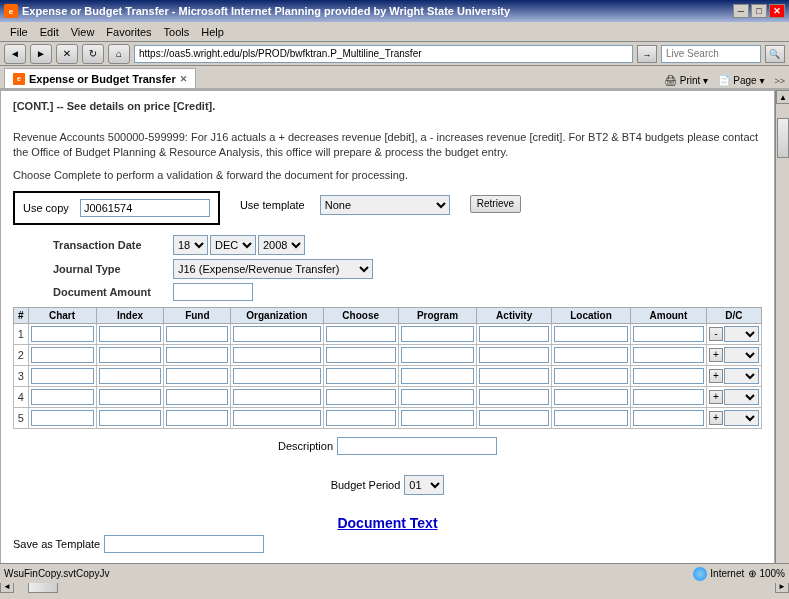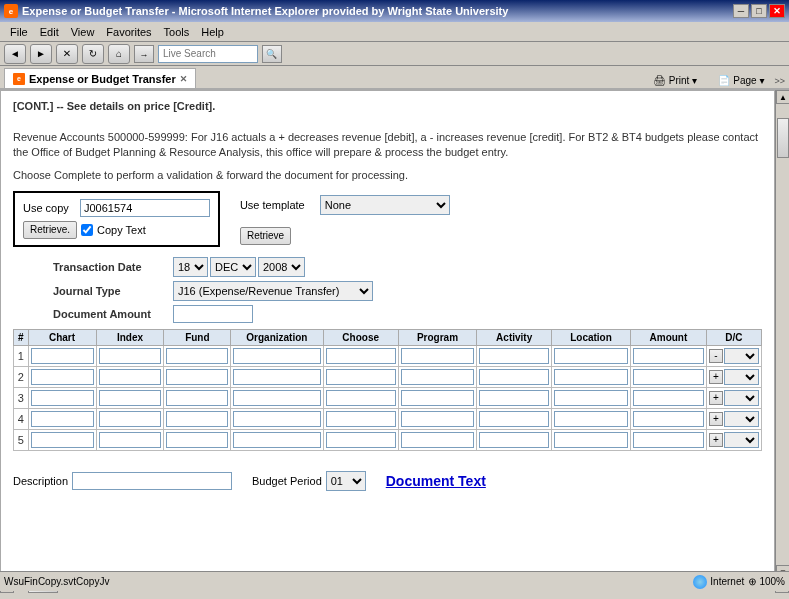--- a/index.html
+++ b/index.html
@@ -85,21 +85,21 @@
       cursor: pointer;
       height: 20px;
       display: flex;
       align-items: center;
       gap: 4px;
       margin-right: 2px;
     }
     .tab.active { background: white; font-weight: bold; }
     .tab-close { font-size: 9px; color: #666; cursor: pointer; }
     .tab-icon { width: 12px; height: 12px; background: #ff6600; border-radius: 1px; display: flex; align-items: center; justify-content: center; font-size: 7px; color: white; }
-    .print-btn { cursor: pointer; display: flex; align-items: center; gap: 2px; margin-left: 11px; }
+    .print-btn { cursor: pointer; display: flex; align-items: center; gap: 2px; }
 
     
     .main-content {
       background: white;
       margin: 0;
       height: calc(599px - 22px - 20px - 24px - 24px - 20px);
       overflow-y: auto;
       padding: 8px 12px;
       border: 1px solid #aaa;
       position: relative;
@@ -109,21 +109,21 @@
     .status-bar {
       background: #d4d0c8;
       height: 20px;
       display: flex;
       align-items: center;
       padding: 0 4px;
       border-top: 1px solid #888;
       font-size: 10px;
       gap: 8px;
       position: absolute;
-      bottom: 8px;
+      bottom: 16px;
       left: 0;
       right: 0;
     }
     .status-left { flex: 1; }
     .status-right { display: flex; align-items: center; gap: 4px; }
     .status-internet { display: flex; align-items: center; gap: 3px; }
     .globe-icon { width: 14px; height: 14px; border-radius: 50%; background: radial-gradient(circle, #87ceeb, #1e90ff); display: inline-block; }
 
     .info-text {
       font-size: 11px;
@@ -152,21 +152,21 @@
     .use-copy-row { display: flex; align-items: center; gap: 4px; }
     .copy-input {
       width: 130px; height: 18px; border: 1px solid #7b9ebd; padding: 0 3px; font-size: 11px;
     }
     .retrieve-btn {
       height: 18px; padding: 0 6px; background: linear-gradient(to bottom, #f0f0f0, #ddd);
       border: 1px solid #888; cursor: pointer; font-size: 10px; border-radius: 2px;
     }
     .checkbox { width: 12px; height: 12px; cursor: pointer; }
 
-    .use-template-section { display: flex; flex-direction: column; gap: 12px; padding-top: 4px; }
+    .use-template-section { display: flex; flex-direction: row; gap: 20px; padding-top: 4px; }
     .use-template-row { display: flex; align-items: center; gap: 6px; }
     .template-select { width: 130px; height: 20px; font-size: 11px; border: 1px solid #7b9ebd; }
 
     
     .form-row {
       display: flex;
       align-items: center;
       margin-bottom: 4px;
       font-size: 11px;
     }
@@ -214,22 +214,23 @@
       width: 14px; height: 14px; background: linear-gradient(to bottom, #f0f0f0, #ddd);
       border: 1px solid #888; cursor: pointer; font-size: 10px; display: flex;
       align-items: center; justify-content: center; padding: 0;
     }
     .btn-cell { display: flex; align-items: center; gap: 1px; justify-content: center; }
 
     
     .bottom-row {
       display: flex;
       align-items: center;
-      margin-top: 20px;
+      margin-top: 8px;
       gap: 20px;
+      flex-direction: column;
     }
     .desc-input { width: 160px; height: 18px; border: 1px solid #7b9ebd; font-size: 11px; }
     .bp-select { width: 40px; height: 20px; font-size: 11px; border: 1px solid #7b9ebd; }
     .doc-text-link { color: #0000cc; text-decoration: underline; cursor: pointer; font-size: 14px; font-weight: bold; }
 
     .save-template-row { display: flex; align-items: center; margin-top: 4px; gap: 4px; font-size: 11px; }
     .save-input { width: 160px; height: 18px; border: 1px solid #7b9ebd; font-size: 11px; }
 
     
     .content-wrapper {
@@ -280,21 +281,21 @@
     }
   </style>
 </head>
 <body>
 
 <div class="window-chrome">
 
   <div class="title-bar">
     <div class="title-bar-left">
       <div class="title-bar-icon">e</div>
-      <span>Expense or Budget Transfer - Microsoft Internet Explorer provided by Wright State University</span>
+      <span>Expense or Budget Transfer - Microsoft Internet Planning provided by Wright State University</span>
     </div>
     <div class="title-bar-buttons">
       <div class="title-btn">─</div>
       <div class="title-btn">□</div>
       <div class="title-btn close">✕</div>
     </div>
   </div>
 
   <div class="menu-bar">
     <span class="menu-item">File</span>
@@ -304,20 +305,21 @@
     <span class="menu-item">Tools</span>
     <span class="menu-item">Help</span>
   </div>
 
   <div class="address-bar">
     <div class="nav-btn">◄</div>
     <div class="nav-btn">►</div>
     <div class="nav-btn">✕</div>
     <div class="nav-btn">↻</div>
     <div class="nav-btn">⌂</div>
+    <input class="address-input" type="text" value="https://oas5.wright.edu/pls/PROD/bwfktran.P_Multiline_Transfer" style="">
     <div class="go-btn">→</div>
     <input class="search-box" type="text" placeholder="Live Search" style="">
     <div class="go-btn">🔍</div>
   </div>
 
   <div class="tab-bar">
     <div class="tab active">
       <div class="tab-icon">e</div>
       <span>Expense or Budget Transfer</span>
       <span class="tab-close">✕</span>
@@ -337,25 +339,20 @@
         <span>Revenue Accounts 500000-599999: For J16 actuals a + decreases revenue [debit], a - increases revenue [credit]. For BT2 &amp; BT4 budgets please contact the Office of Budget Planning &amp; Resource Analysis, this office will prepare &amp; process the budget entry.</span>
       </p>
 
       <p class="choose-text">Choose Complete to perform a validation &amp; forward the document for processing.</p>
 
       <div class="use-copy-section">
         <div class="use-copy-box">
           <div class="use-copy-row">
             <span>Use copy</span>&nbsp;
             <input class="copy-input" type="text" value="J0061574" style="">
-          </div>
-          <div class="use-copy-row">
-            <button class="retrieve-btn">Retrieve.</button>
-            <input type="checkbox" class="checkbox" checked="" style="">
-            <span>Copy Text</span>
           </div>
         </div>
 
         <div class="use-template-section">
           <div class="use-template-row">
             <span>Use template</span>&nbsp;
             <select class="template-select">
               <option>None</option>
             </select>
           </div>
@@ -507,20 +504,24 @@
         </div>
         <div style="display: flex; align-items: center; gap: 4px;">
           <span>Budget Period</span>
           <select class="bp-select">
             <option>01</option>
           </select>
         </div>
         <a class="doc-text-link">Document Text</a>
       </div>
 
+      <div class="save-template-row">
+        <span>Save as Template</span>
+        <input class="save-input" type="text" style="">
+      </div>
 
     </div>
 
     <div class="scrollbar-v">
       <div class="scroll-arrow">▲</div>
       <div class="scroll-thumb"></div>
       <div style="position: absolute; bottom: 0; width: 14px;">
         <div class="scroll-arrow">▼</div>
       </div>
     </div>

